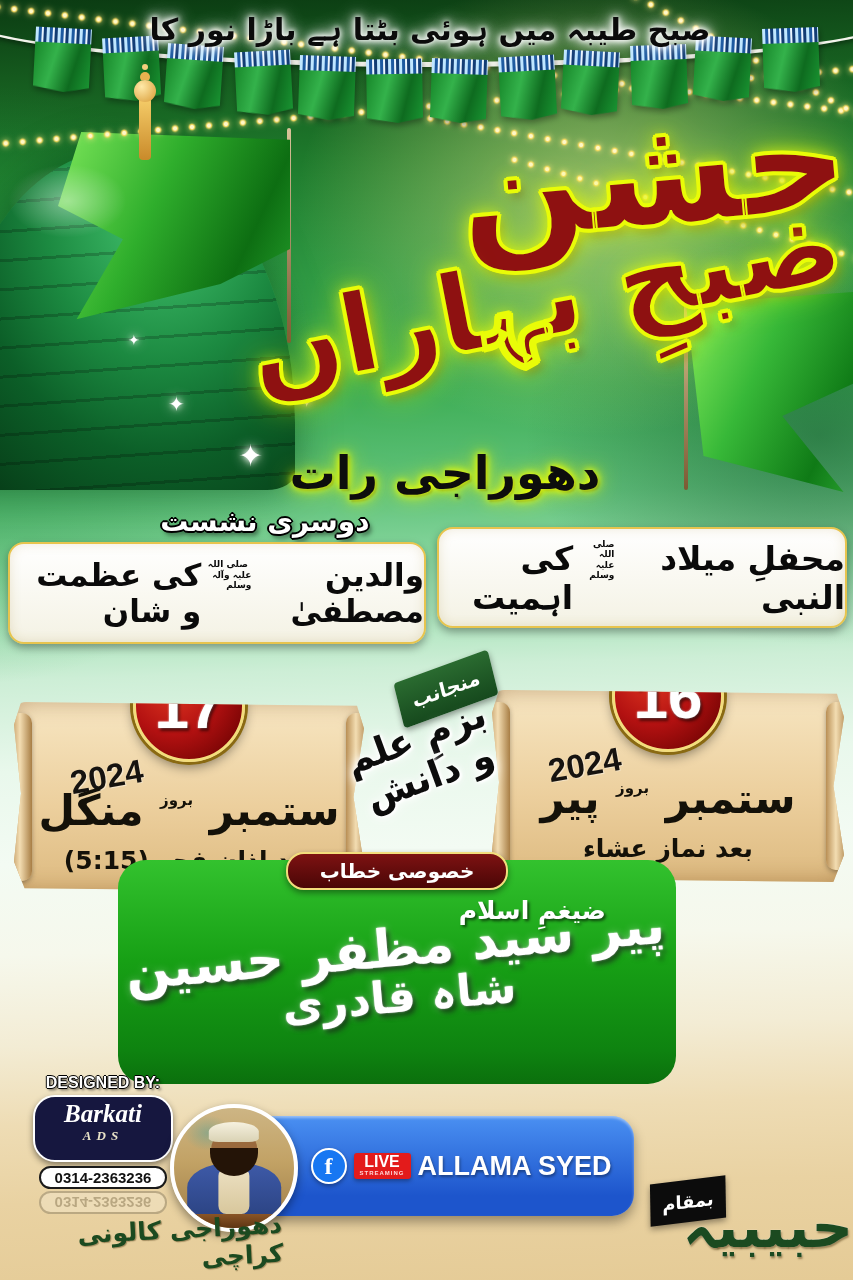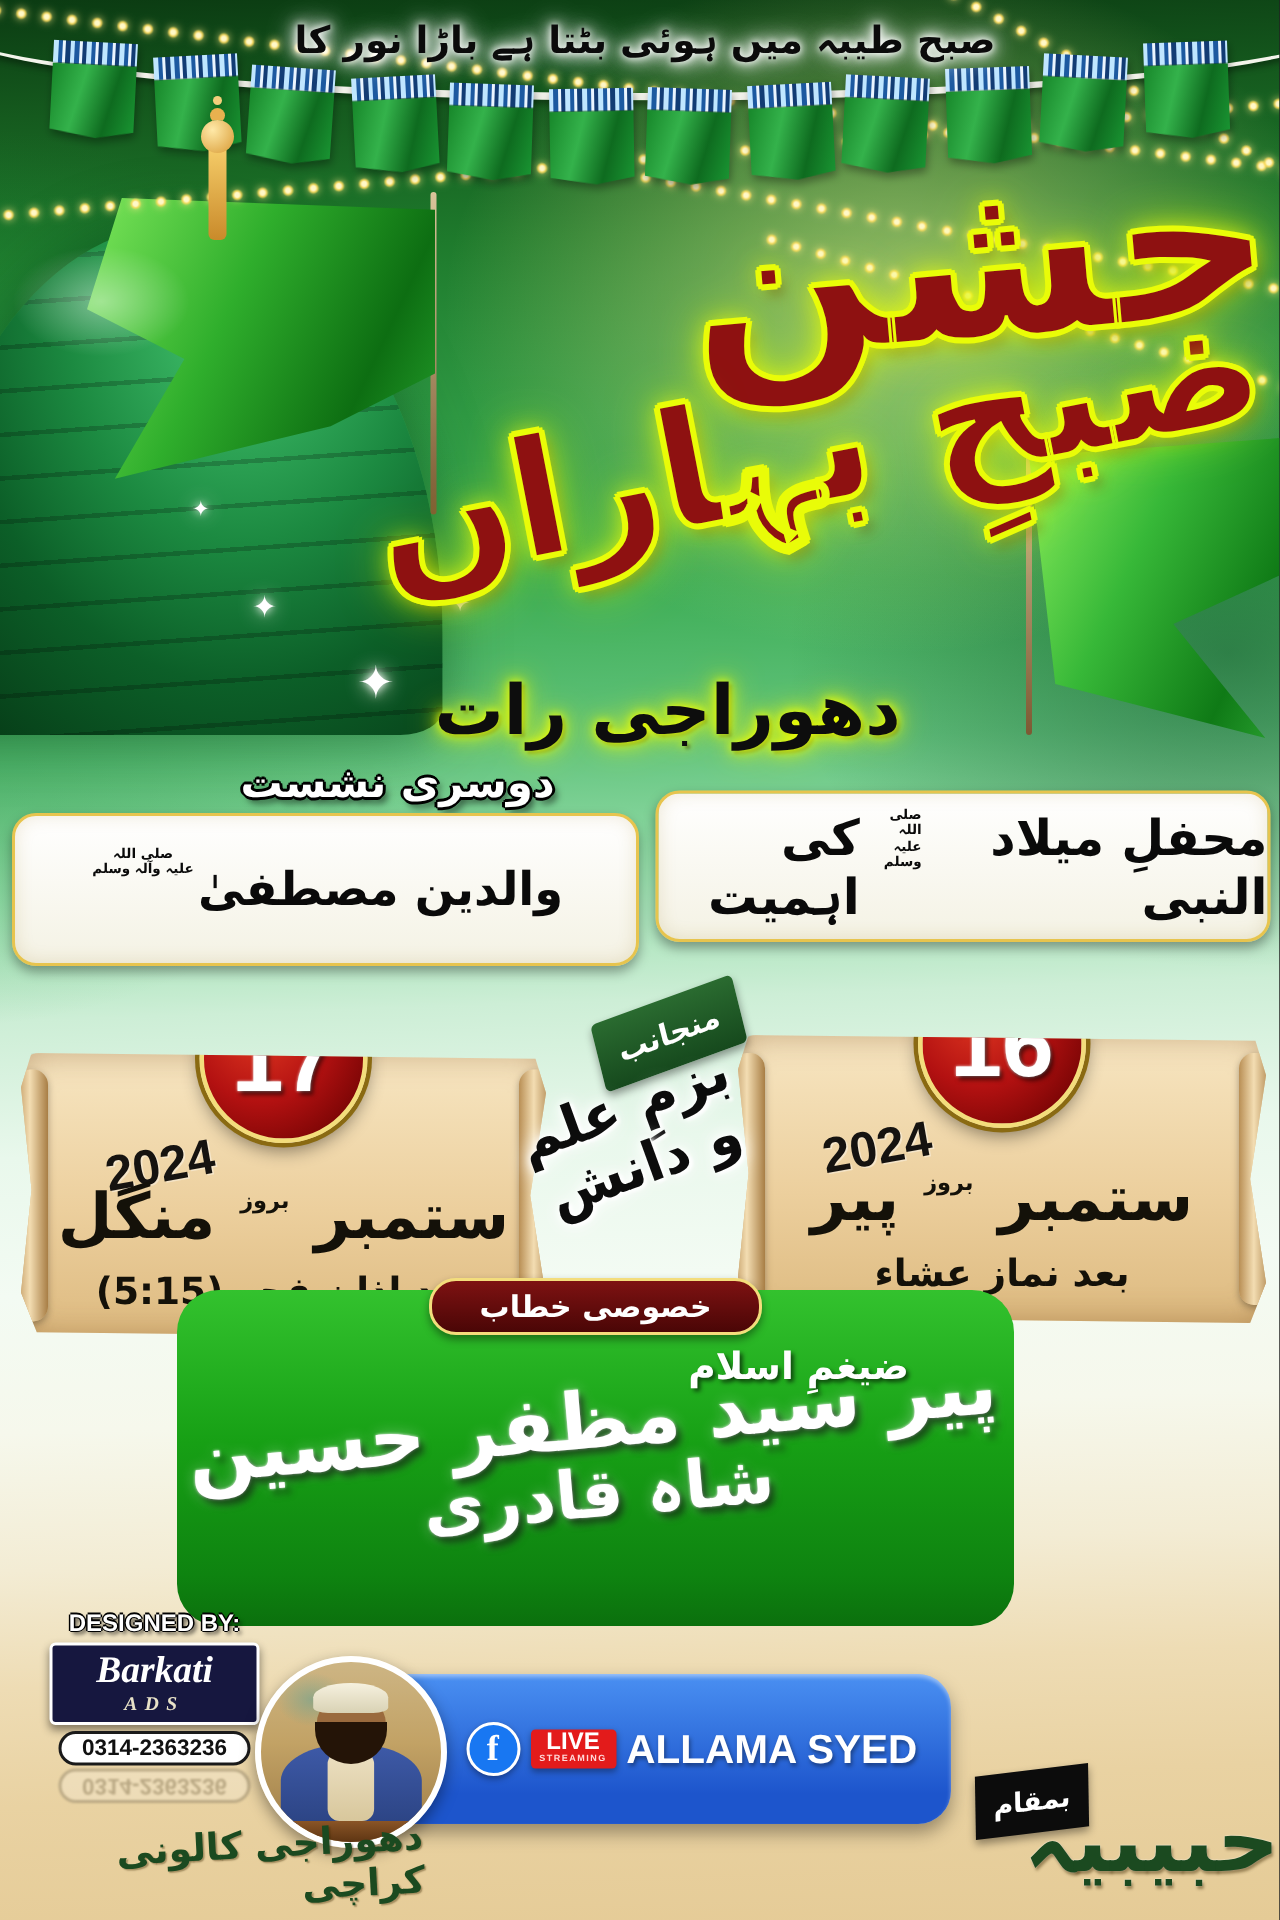--- a/index.html
+++ b/index.html
@@ -68,21 +68,21 @@
   .bf-l{left:58px;top:132px;width:232px;height:195px;
     background:linear-gradient(115deg,#7ce65a,#2fae2c 40%,#0d6e12 75%,#27a32e);
     clip-path:polygon(100% 4%,10% 0,0 38%,28% 55%,8% 96%,70% 78%,100% 60%);}
   .bf-r{left:686px;top:292px;width:175px;height:200px;
     background:linear-gradient(115deg,#8df05f,#37b838 40%,#0f7a16 78%,#2da534);
     clip-path:polygon(0 6%,96% 0,100% 44%,55% 62%,90% 100%,10% 82%);}
   .sparkle{position:absolute;color:#fff;text-shadow:0 0 6px #fff,0 0 14px #ffe;pointer-events:none;}
 
   
   .poetry{position:absolute;left:110px;width:640px;text-align:center;color:#0b0b0b;font-weight:700;
-    font-size:25px;text-shadow:0 0 5px #fff,0 0 9px #fff,0 0 14px #fff,0 0 20px rgba(255,255,255,.85);}
+    font-size:30px;text-shadow:0 0 5px #fff,0 0 9px #fff,0 0 14px #fff,0 0 20px rgba(255,255,255,.85);}
   .poe1{top:12px;}
   .poe2{top:62px;left:130px;width:600px;}
 
   
   .title{position:absolute;color:#8e1111;font-weight:700;line-height:.92;text-align:center;
     -webkit-text-stroke:2px #e9fc08;
     text-shadow:3px 0 0 #e9fc08,-3px 0 0 #e9fc08,0 3px 0 #e9fc08,0 -3px 0 #e9fc08,
       2px 2px 0 #e9fc08,-2px 2px 0 #e9fc08,2px -2px 0 #e9fc08,-2px -2px 0 #e9fc08,
       0 0 16px rgba(233,252,8,.95),0 0 34px rgba(220,255,0,.75),4px 7px 8px rgba(60,20,0,.35);}
   .t1{left:478px;top:104px;width:370px;font-size:148px;transform:rotate(-5deg);}
@@ -148,22 +148,22 @@
     text-shadow:2px 2px 3px rgba(0,0,0,.6);}
   .panel-name{position:absolute;left:0;right:0;top:62px;text-align:center;transform:rotate(-5deg);
     color:#fff;font-weight:700;line-height:1.02;
     text-shadow:3px 4px 5px rgba(0,0,0,.55),0 0 2px #fff,0 0 10px rgba(255,255,255,.35);}
   .pn1{font-size:52px;} .pn2{font-size:44px;}
 
   
   .designer{position:absolute;left:22px;top:1074px;width:162px;text-align:center;}
   .designer-label{font-family:"Liberation Sans",sans-serif;font-weight:700;font-size:16px;color:#fff;
     text-shadow:1px 0 0 #000,-1px 0 0 #000,0 1px 0 #000,0 -1px 0 #000,2px 2px 3px rgba(0,0,0,.7);}
-  .designer-box{margin:3px auto 0;width:128px;background:#16173f;border:2px solid #fff;border-radius:4px;
-    padding:3px 4px 4px;box-shadow:0 3px 6px rgba(0,0,0,.45);}
+  .designer-box{margin:3px auto 0;width:128px;background:#16173f;border:2px solid #fff;border-radius:22px;
+    padding:3px 4px 16px;box-shadow:0 3px 6px rgba(0,0,0,.45);}
   .designer-brand{font-family:"Liberation Serif",serif;font-style:italic;font-weight:700;font-size:25px;color:#fff;}
   .designer-sub{font-family:"Liberation Serif",serif;font-style:italic;font-weight:700;font-size:13px;color:#e8e2c8;letter-spacing:5px;}
   .designer-phone{margin:4px auto 0;width:124px;background:#fff;border:2px solid #1a1a1a;border-radius:12px;
     font-family:"Liberation Sans",sans-serif;font-weight:700;font-size:15px;color:#111;padding:1px 0;}
   .designer-reflect{transform:scaleY(-1);opacity:.22;filter:blur(.6px);margin-top:2px;}
 
   
   .livebar{position:absolute;left:228px;top:1116px;width:406px;height:100px;border-radius:22px;
     background:linear-gradient(180deg,#4a90f2,#1d55cc 80%);
     box-shadow:0 6px 12px rgba(0,0,0,.35),inset 0 2px 3px rgba(255,255,255,.45);
@@ -296,20 +296,21 @@
     <span>کی اہمیت</span>
   </div>
 
   <div class="sess-label sl2 urdu">دوسری نشست</div>
   <div class="sess-bar sb2 urdu">
     <span>والدین مصطفیٰ</span>
     <span class="hon">
       <span>صلی اللہ</span>
       <span>علیہ وآلہ وسلم</span>
     </span>
+    <span>کی عظمت و شان</span>
   </div>
 
   <div class="scroll sc1">
     <div class="roll roll-l"></div>
     <div class="roll roll-r"></div>
     <div class="day-circle">
       <span class="day-num">16</span>
     </div>
     <div class="scroll-year">2024</div>
     <div class="scroll-date urdu">

